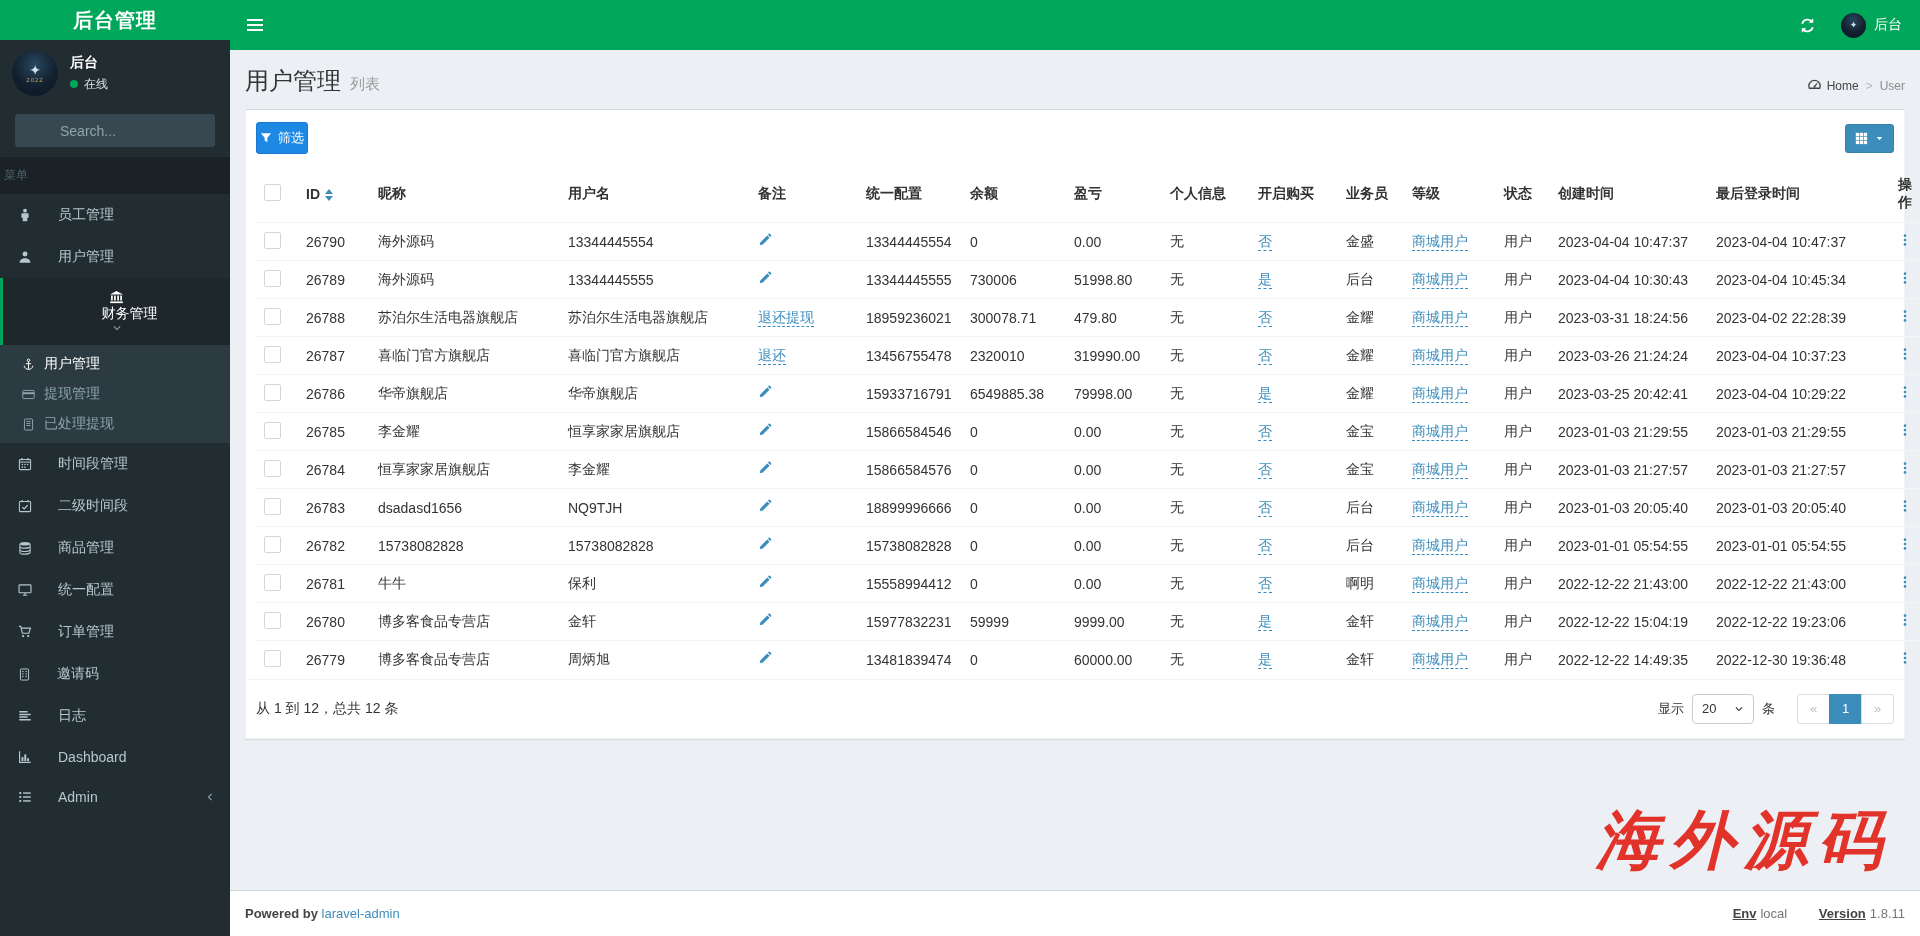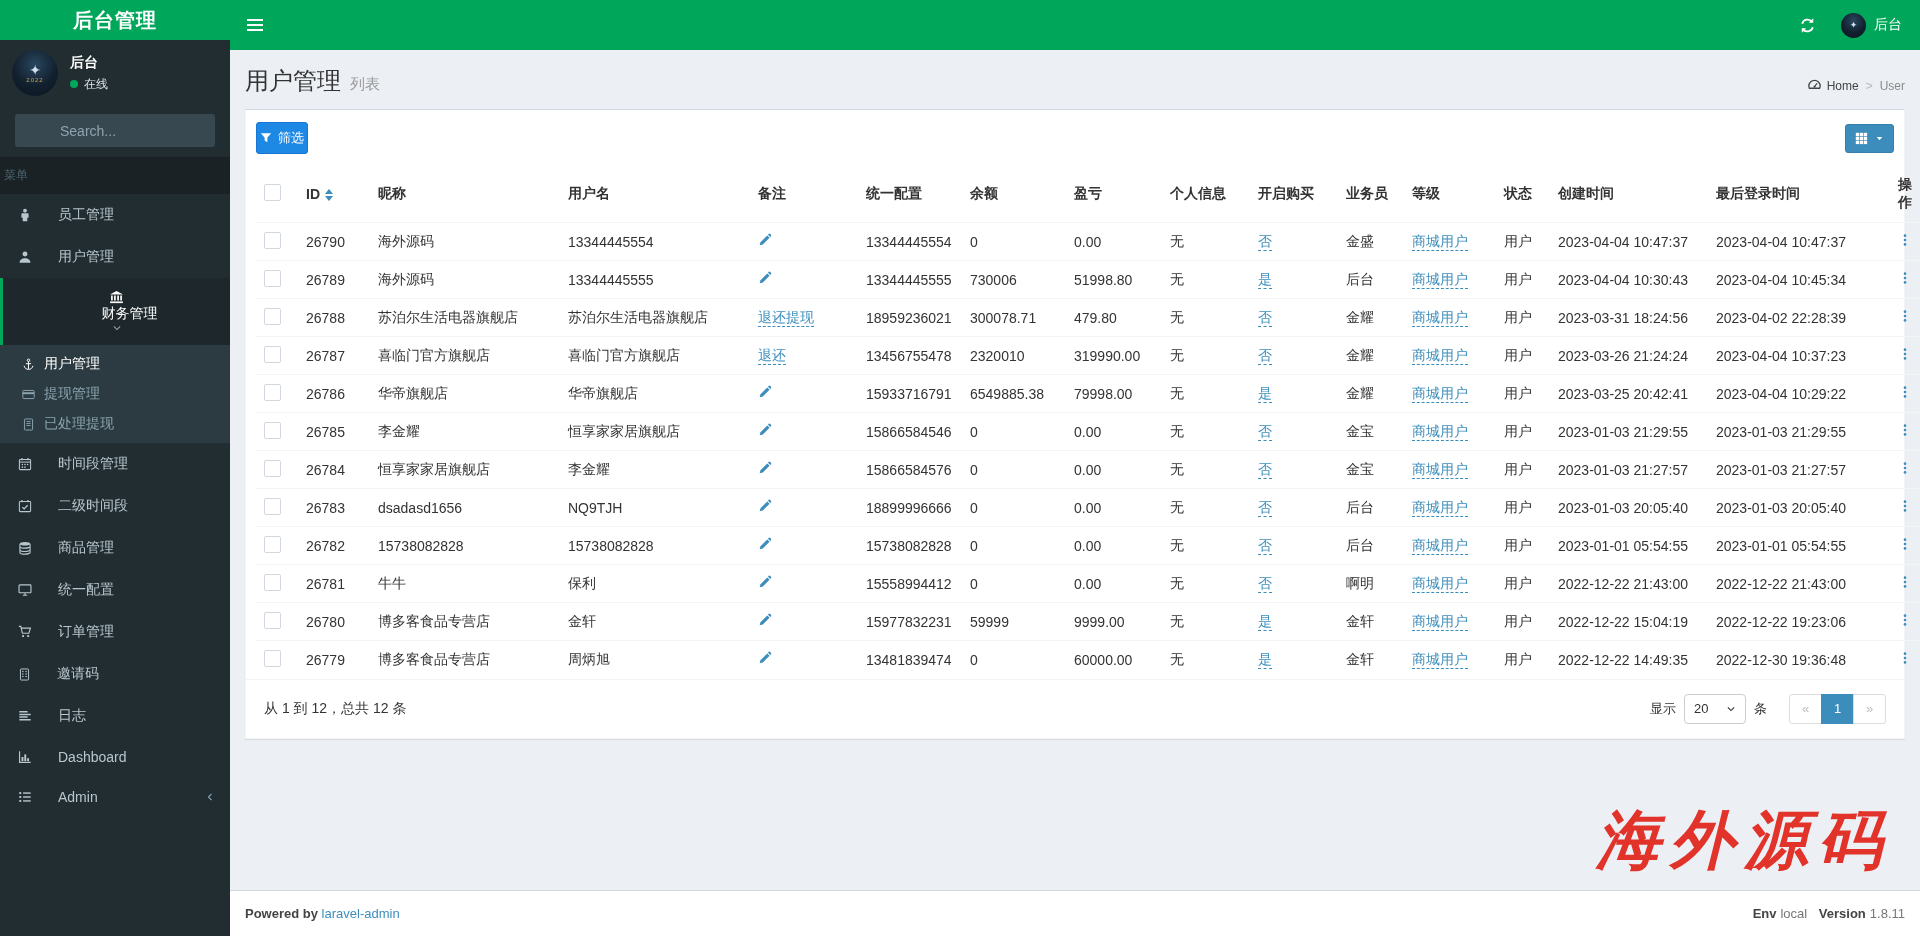--- a/index.html
+++ b/index.html
@@ -73,36 +73,36 @@
   th.col-actions, td.col-actions { text-align:right; padding-right:16px; }
   .cb { width:17px; height:17px; border:1px solid #d2d6de; border-radius:2px; background:#fff; display:inline-block; cursor:pointer; }
   .sort { display:inline-flex; flex-direction:column; margin-left:5px; vertical-align:middle; cursor:pointer; }
   .sort i { display:block; width:0; height:0; border-left:4px solid transparent; border-right:4px solid transparent; }
   .sort .up { border-bottom:5px solid #3c8dbc; margin-bottom:2px; }
   .sort .dn { border-top:5px solid #3c8dbc; }
   .editable { color:#3c8dbc; text-decoration:none; border-bottom:1px dashed #3c8dbc; padding-bottom:1px; cursor:pointer; }
   .pencil { color:#3c8dbc; cursor:pointer; }
   .row-actions { color:#3c8dbc; cursor:pointer; display:inline-flex; }
 
-  .box-footer { padding:14px 18px; display:flex; align-items:center; justify-content:space-between; border-top:1px solid #f4f4f4; }
+  .box-footer { padding:14px 10px; display:flex; align-items:center; justify-content:space-between; border-top:1px solid #f4f4f4; }
   .summary { font-size:14px; color:#333; }
   .pg-right { display:flex; align-items:center; }
   .pg-label { font-size:13px; color:#333; margin:0 8px; }
   .per-page { border:1px solid #ccc; border-radius:4px; height:30px; min-width:62px; display:inline-flex; align-items:center; justify-content:space-between; padding:0 9px; cursor:pointer; background:#fff; }
   .per-page .val { font-size:13px; color:#333; margin-right:8px; }
   .pager { display:inline-flex; margin-left:14px; }
   .pager a { min-width:33px; height:30px; display:inline-flex; align-items:center; justify-content:center; border:1px solid #ddd; background:#fff; color:#bbb; font-size:13px; text-decoration:none; margin-left:-1px; cursor:pointer; }
   .pager a:first-child { border-radius:3px 0 0 3px; margin-left:0; }
   .pager a:last-child { border-radius:0 3px 3px 0; }
   .pager a.active { background:#3c8dbc; border-color:#3c8dbc; color:#fff; }
 
   
   .main-footer { position:absolute; left:230px; right:0; bottom:0; height:46px; background:#fff; border-top:1px solid #d2d6de; display:flex; align-items:center; justify-content:space-between; padding:0 15px; font-size:13px; color:#444; z-index:4; }
   .main-footer a { color:#3c8dbc; text-decoration:none; }
-  .mf-right b { margin-left:8px; }
+  .mf-right b { margin-left:28px;text-decoration:underline; }
   .mf-right span { color:#777; margin-left:4px; }
 
   .watermark { position:absolute; right:28px; bottom:52px; font-family:"DejaVu Serif","Liberation Serif",serif; font-style:italic; font-weight:bold; font-size:64px; color:#e2231a; letter-spacing:10px; opacity:.92; z-index:3; pointer-events:none; }
 </style>
 </head>
 <body>
 
 <aside class="sidebar">
   <div class="logo">后台管理</div>
   <div class="user-panel">

